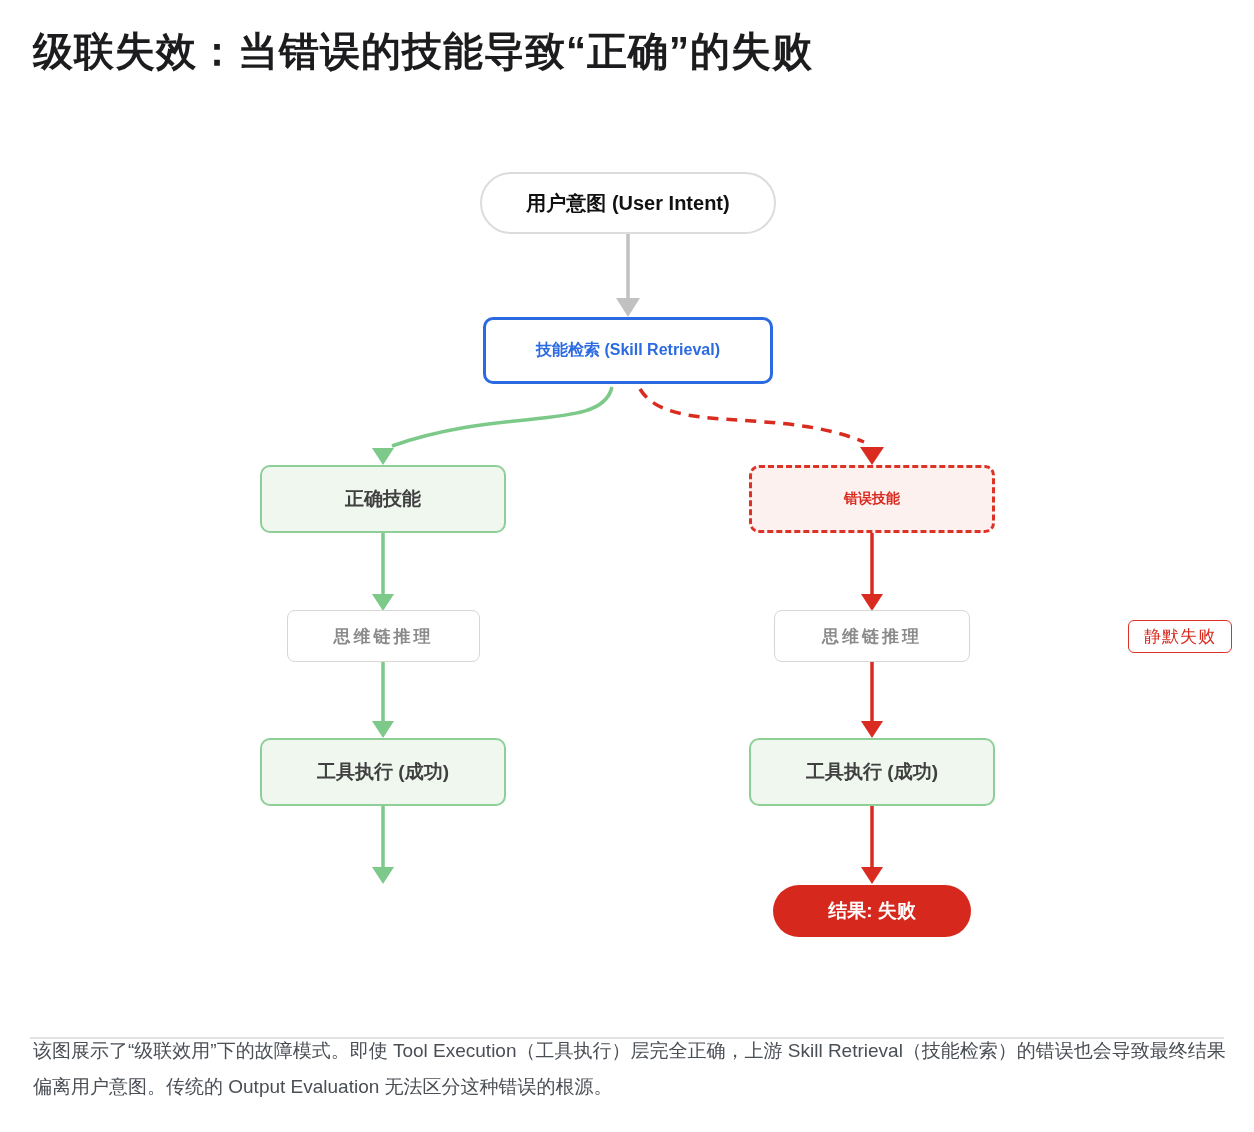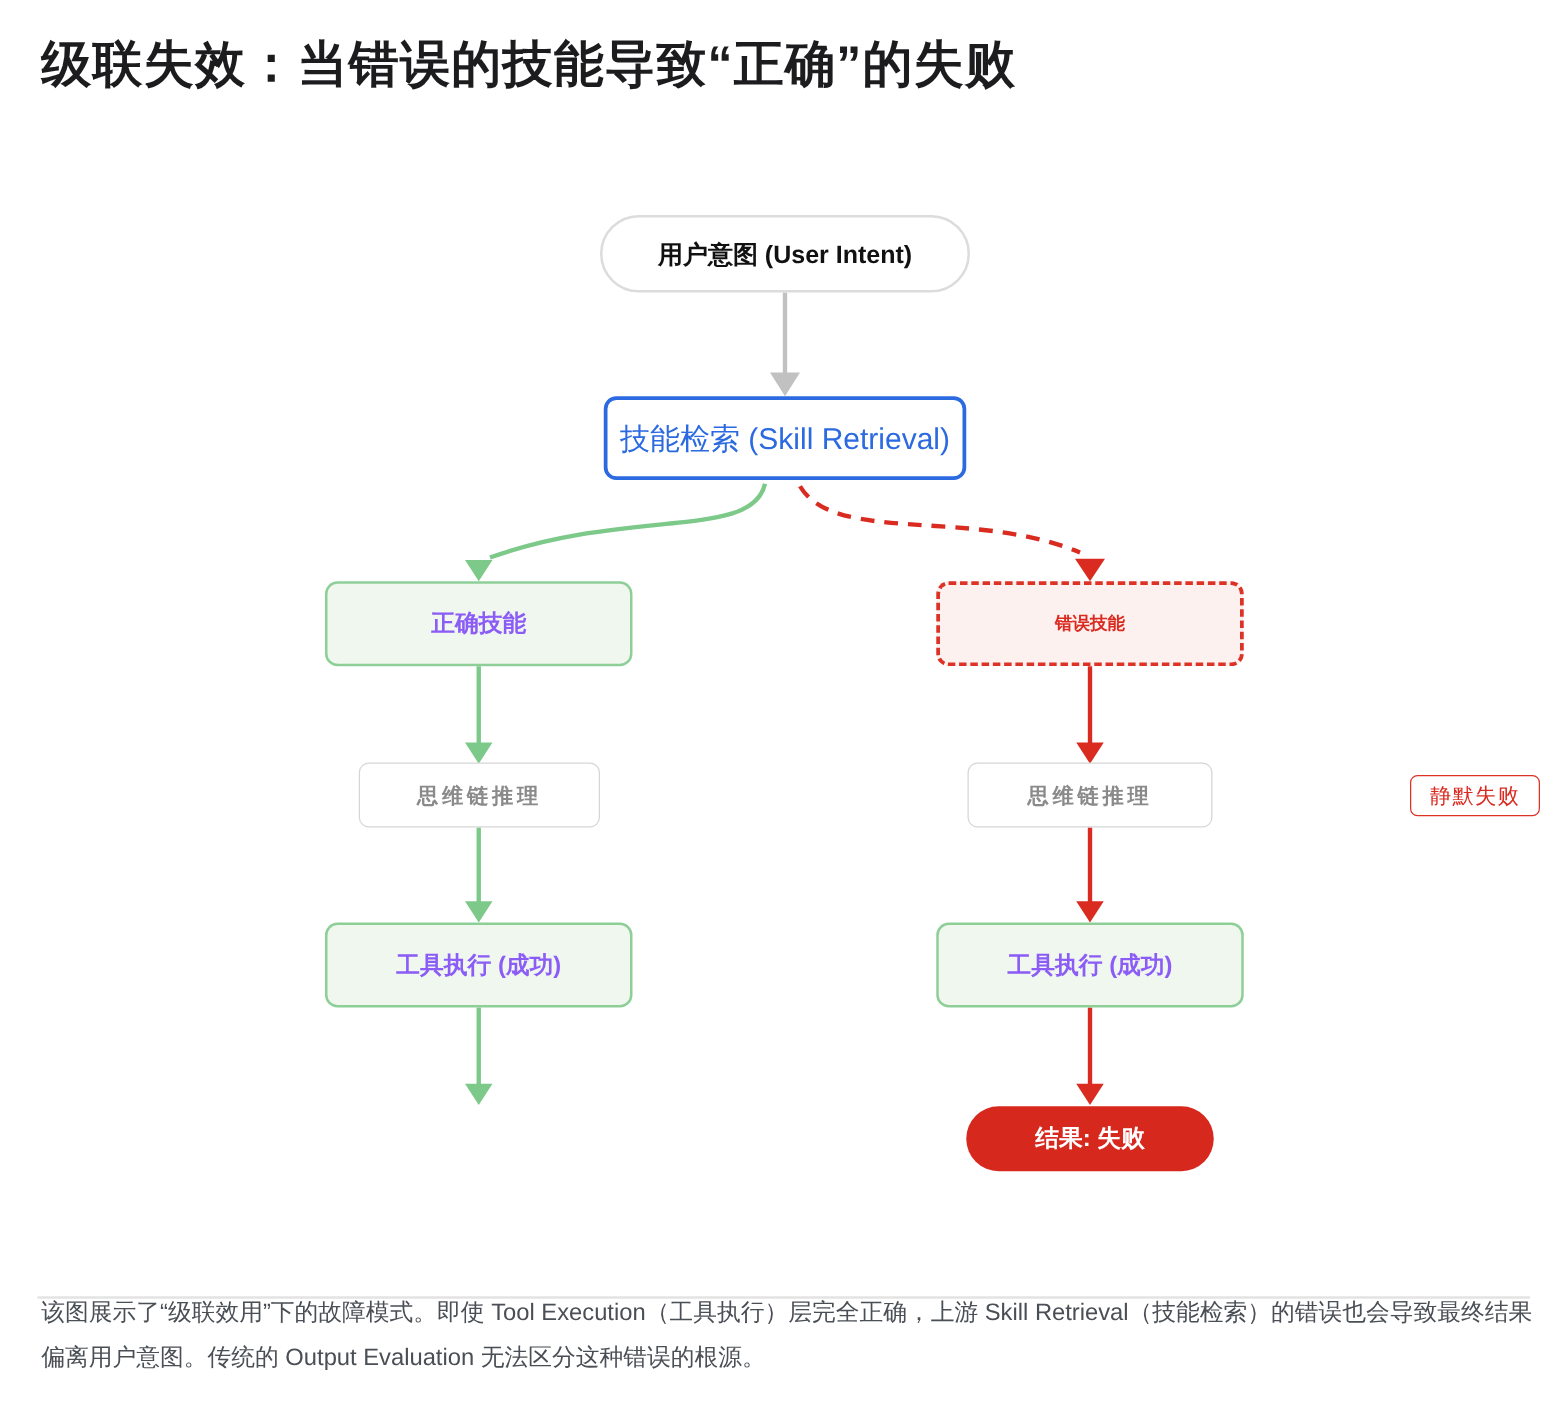--- a/index.html
+++ b/index.html
@@ -49,31 +49,31 @@
     border-radius: 31px;
     font-size: 20px;
     font-weight: 700;
     color: #111111;
   }
   .box-blue {
     left: 483px; top: 317px; width: 290px; height: 67px;
     background: #ffffff;
     border: 3px solid #2b6ae0;
     border-radius: 10px;
-    font-size: 24px;
-    font-weight: 400;
+    font-size: 16px;
+    font-weight: 700;
     color: #2b6ae0;
   }
   .box-green {
     background: #eff7ef;
     border: 2px solid #8ecf98;
     border-radius: 10px;
     font-size: 19px;
     font-weight: 700;
-    color: #8b5cf6;
+    color: #404040;
   }
   .box-green.skill { left: 260px; top: 465px; width: 246px; height: 68px; }
   .box-green.tool-left { left: 260px; top: 738px; width: 246px; height: 68px; }
   .box-green.tool-right { left: 749px; top: 738px; width: 246px; height: 68px; }
   .box-red-dashed {
     left: 749px; top: 465px; width: 246px; height: 68px;
     background: #fdf1f0;
     border: 3px dashed #dd3327;
     border-radius: 10px;
     font-size: 14px;

